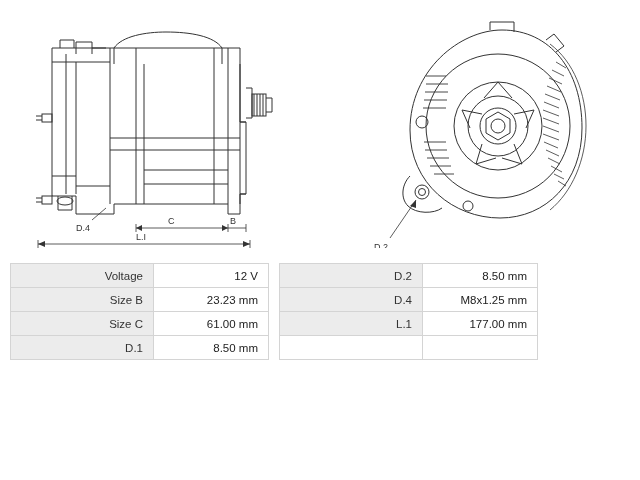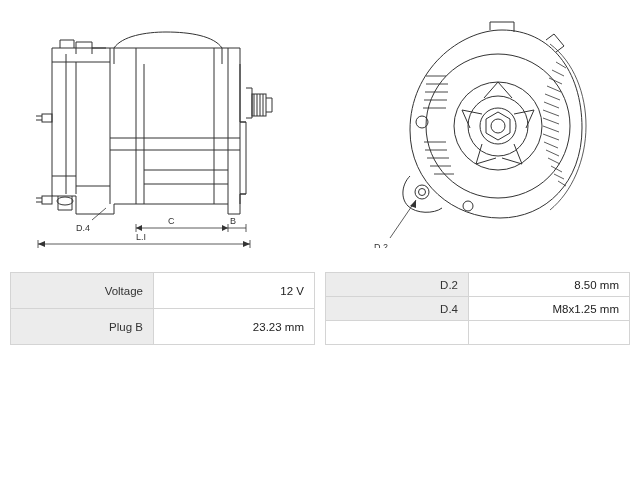--- a/index.html
+++ b/index.html
@@ -39,22 +39,22 @@
   .drawing-right {
     position: absolute;
     left: 350px;
     top: 18px;
   }
 
   
   .tables {
     position: absolute;
     left: 10px;
-    top: 272px;
-    width: 620px;
+    top: 263px;
+    width: 528px;
     display: flex;
     gap: 10px;
   }
   .spec-table {
     border-collapse: collapse;
     table-layout: fixed;
     width: 305px;
     font-size: 11.5px;
   }
   .spec-table td {
@@ -203,35 +203,47 @@
 
   <div class="tables">
 
     <table class="spec-table">
       <tbody>
         <tr>
           <td class="label">Voltage</td>
           <td class="value">12 V</td>
         </tr>
         <tr>
-          <td class="label">Plug B</td>
+          <td class="label">Size B</td>
           <td class="value">23.23 mm</td>
+        </tr>
+        <tr>
+          <td class="label">Size C</td>
+          <td class="value">61.00 mm</td>
+        </tr>
+        <tr>
+          <td class="label">D.1</td>
+          <td class="value">8.50 mm</td>
         </tr>
       </tbody>
     </table>
 
     <table class="spec-table">
       <tbody>
         <tr>
           <td class="label">D.2</td>
           <td class="value">8.50 mm</td>
         </tr>
         <tr>
           <td class="label">D.4</td>
           <td class="value">M8x1.25 mm</td>
+        </tr>
+        <tr>
+          <td class="label">L.1</td>
+          <td class="value">177.00 mm</td>
         </tr>
         <tr class="empty">
           <td class="label"></td>
           <td class="value"></td>
         </tr>
       </tbody>
     </table>
 
   </div>
 </div>

